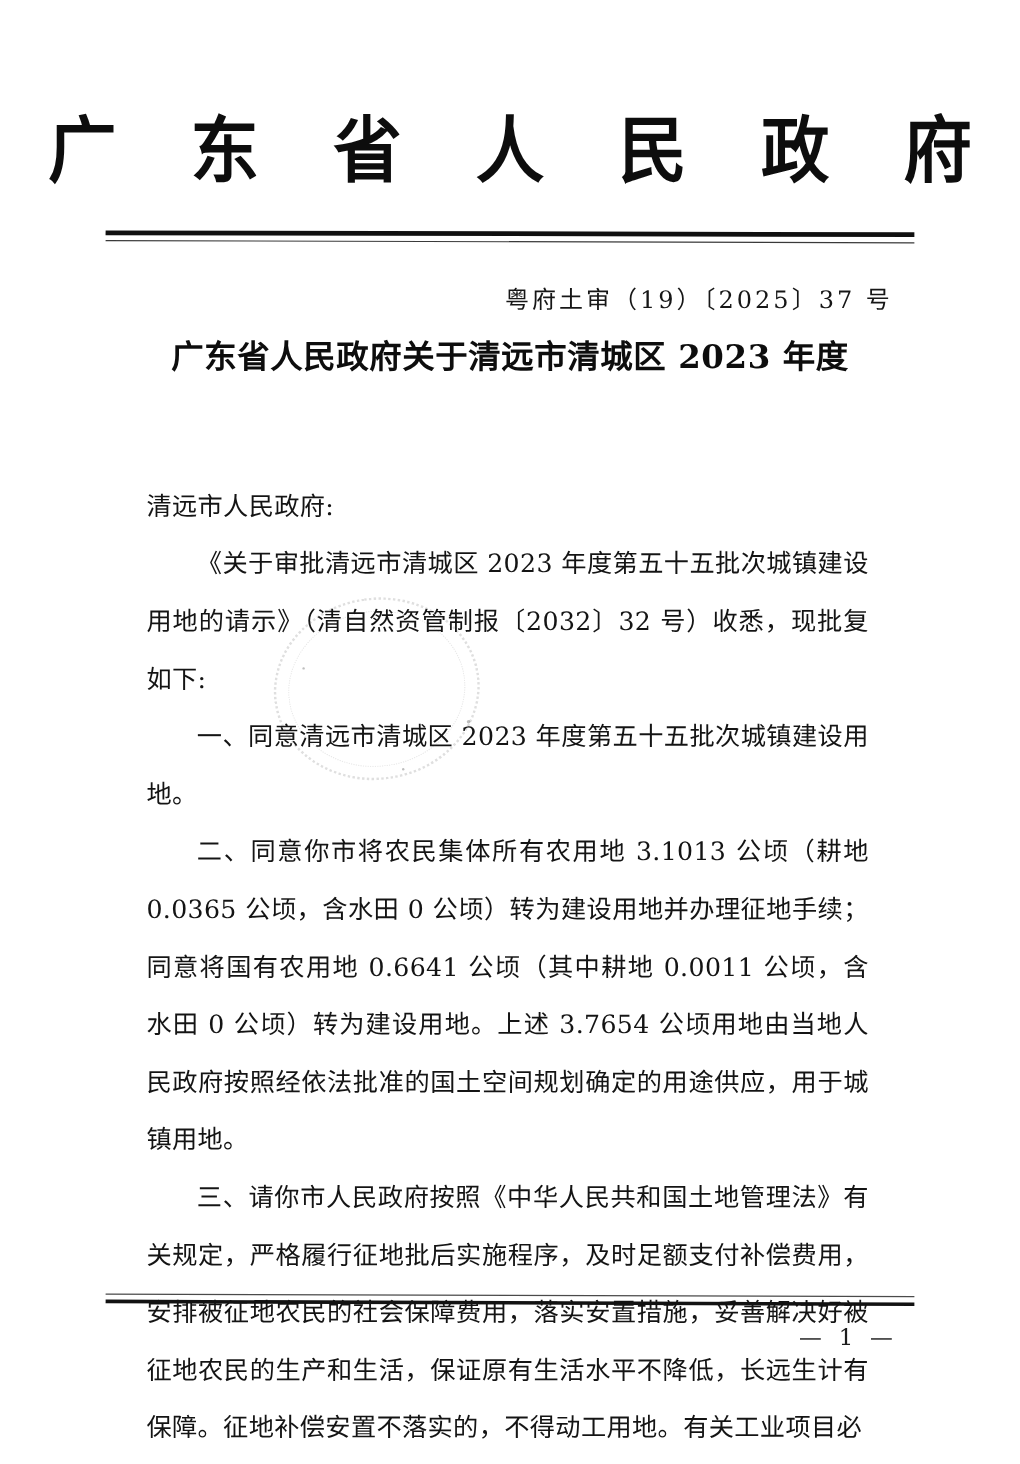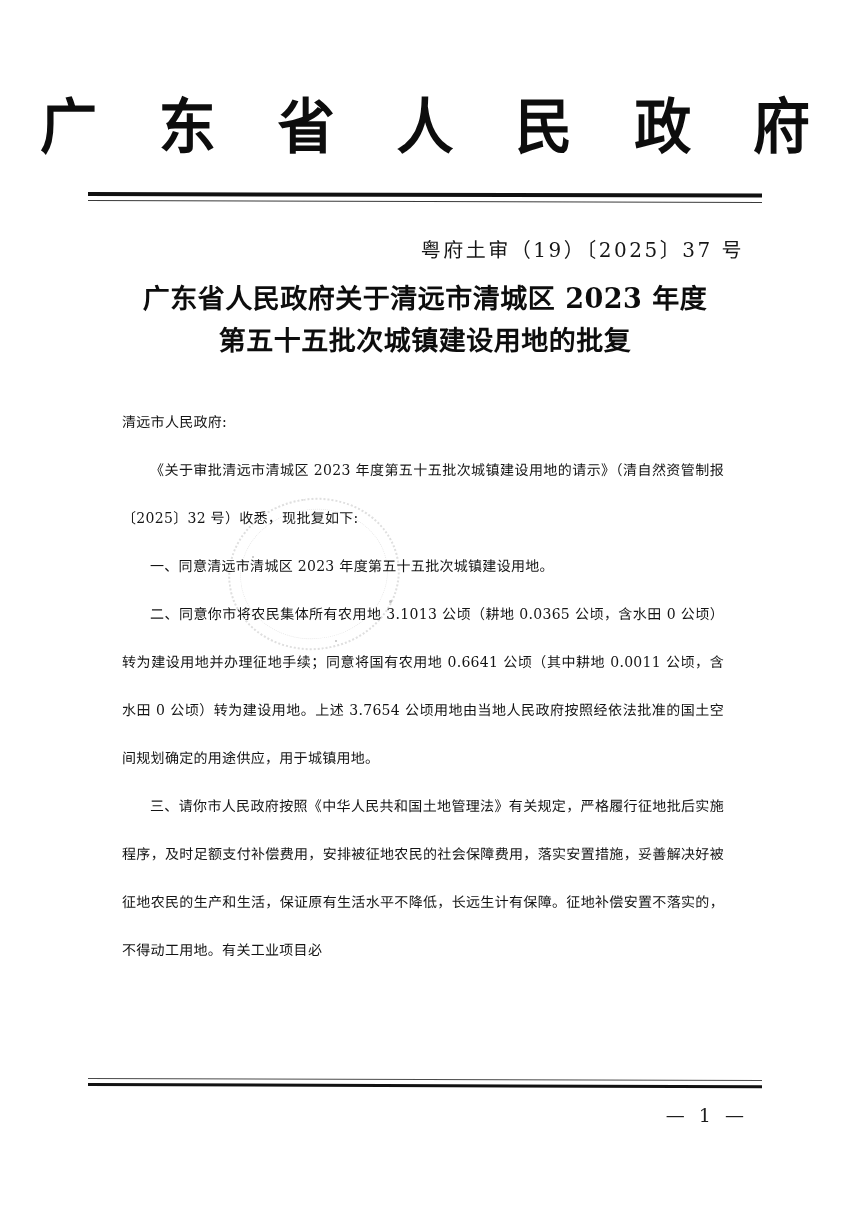--- a/index.html
+++ b/index.html
@@ -109,21 +109,21 @@
 
   
   .body-block {
     position: absolute;
     left: 122px;
     top: 398px;
     width: 602px;
   }
   .para {
     font-family: "DejaVu Serif", "Liberation Serif", serif;
-    font-size: 14px;
+    font-size: 21px;
     line-height: 48px;
     letter-spacing: 0.3px;
     color: #141414;
     text-align: justify;
     text-justify: inter-character;
     margin: 0;
   }
   .para.indent { text-indent: 2em; }
   .para.salutation { text-indent: 0; }
 
@@ -204,26 +204,25 @@
 
   <div class="rule-wrap">
     <div class="rule-thick"></div>
     <div class="rule-thin"></div>
   </div>
 
   <div class="docnum">粤府土审（19）〔2025〕37 号</div>
 
   <div class="doc-title">
     <span class="tline">广东省人民政府关于清远市清城区 2023 年度</span>
-    <span class="tline">第五十五批次城镇建设用地的批复</span>
   </div>
 
   <div class="body-block">
     <p class="para salutation">清远市人民政府:</p>
-    <p class="para indent">《关于审批清远市清城区 2023 年度第五十五批次城镇建设用地的请示》（清自然资管制报〔2025〕32 号）收悉，现批复如下:</p>
+    <p class="para indent">《关于审批清远市清城区 2023 年度第五十五批次城镇建设用地的请示》（清自然资管制报〔2032〕32 号）收悉，现批复如下:</p>
     <p class="para indent">一、同意清远市清城区 2023 年度第五十五批次城镇建设用地。</p>
     <p class="para indent">二、同意你市将农民集体所有农用地 3.1013 公顷（耕地 0.0365 公顷，含水田 0 公顷）转为建设用地并办理征地手续；同意将国有农用地 0.6641 公顷（其中耕地 0.0011 公顷，含水田 0 公顷）转为建设用地。上述 3.7654 公顷用地由当地人民政府按照经依法批准的国土空间规划确定的用途供应，用于城镇用地。</p>
     <p class="para indent">三、请你市人民政府按照《中华人民共和国土地管理法》有关规定，严格履行征地批后实施程序，及时足额支付补偿费用，安排被征地农民的社会保障费用，落实安置措施，妥善解决好被征地农民的生产和生活，保证原有生活水平不降低，长远生计有保障。征地补偿安置不落实的，不得动工用地。有关工业项目必</p>
   </div>
 
   <div class="seal-ghost"></div>
   <div class="speck" style="left:300px;top:470px;width:3px;height:3px;"></div>
   <div class="speck" style="left:252px;top:556px;width:2px;height:2px;"></div>
   <div class="speck" style="left:389px;top:600px;width:3px;height:3px;"></div>
   <div class="speck" style="left:335px;top:640px;width:2px;height:2px;"></div>

